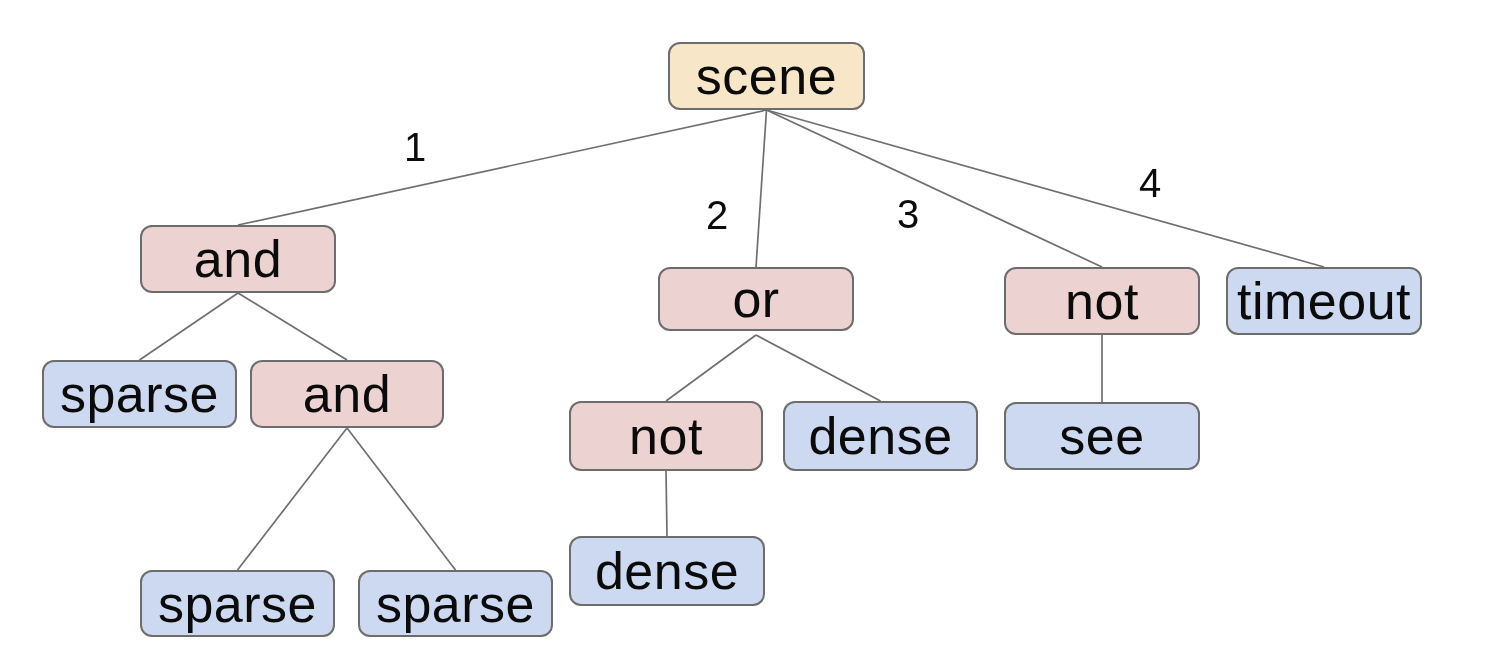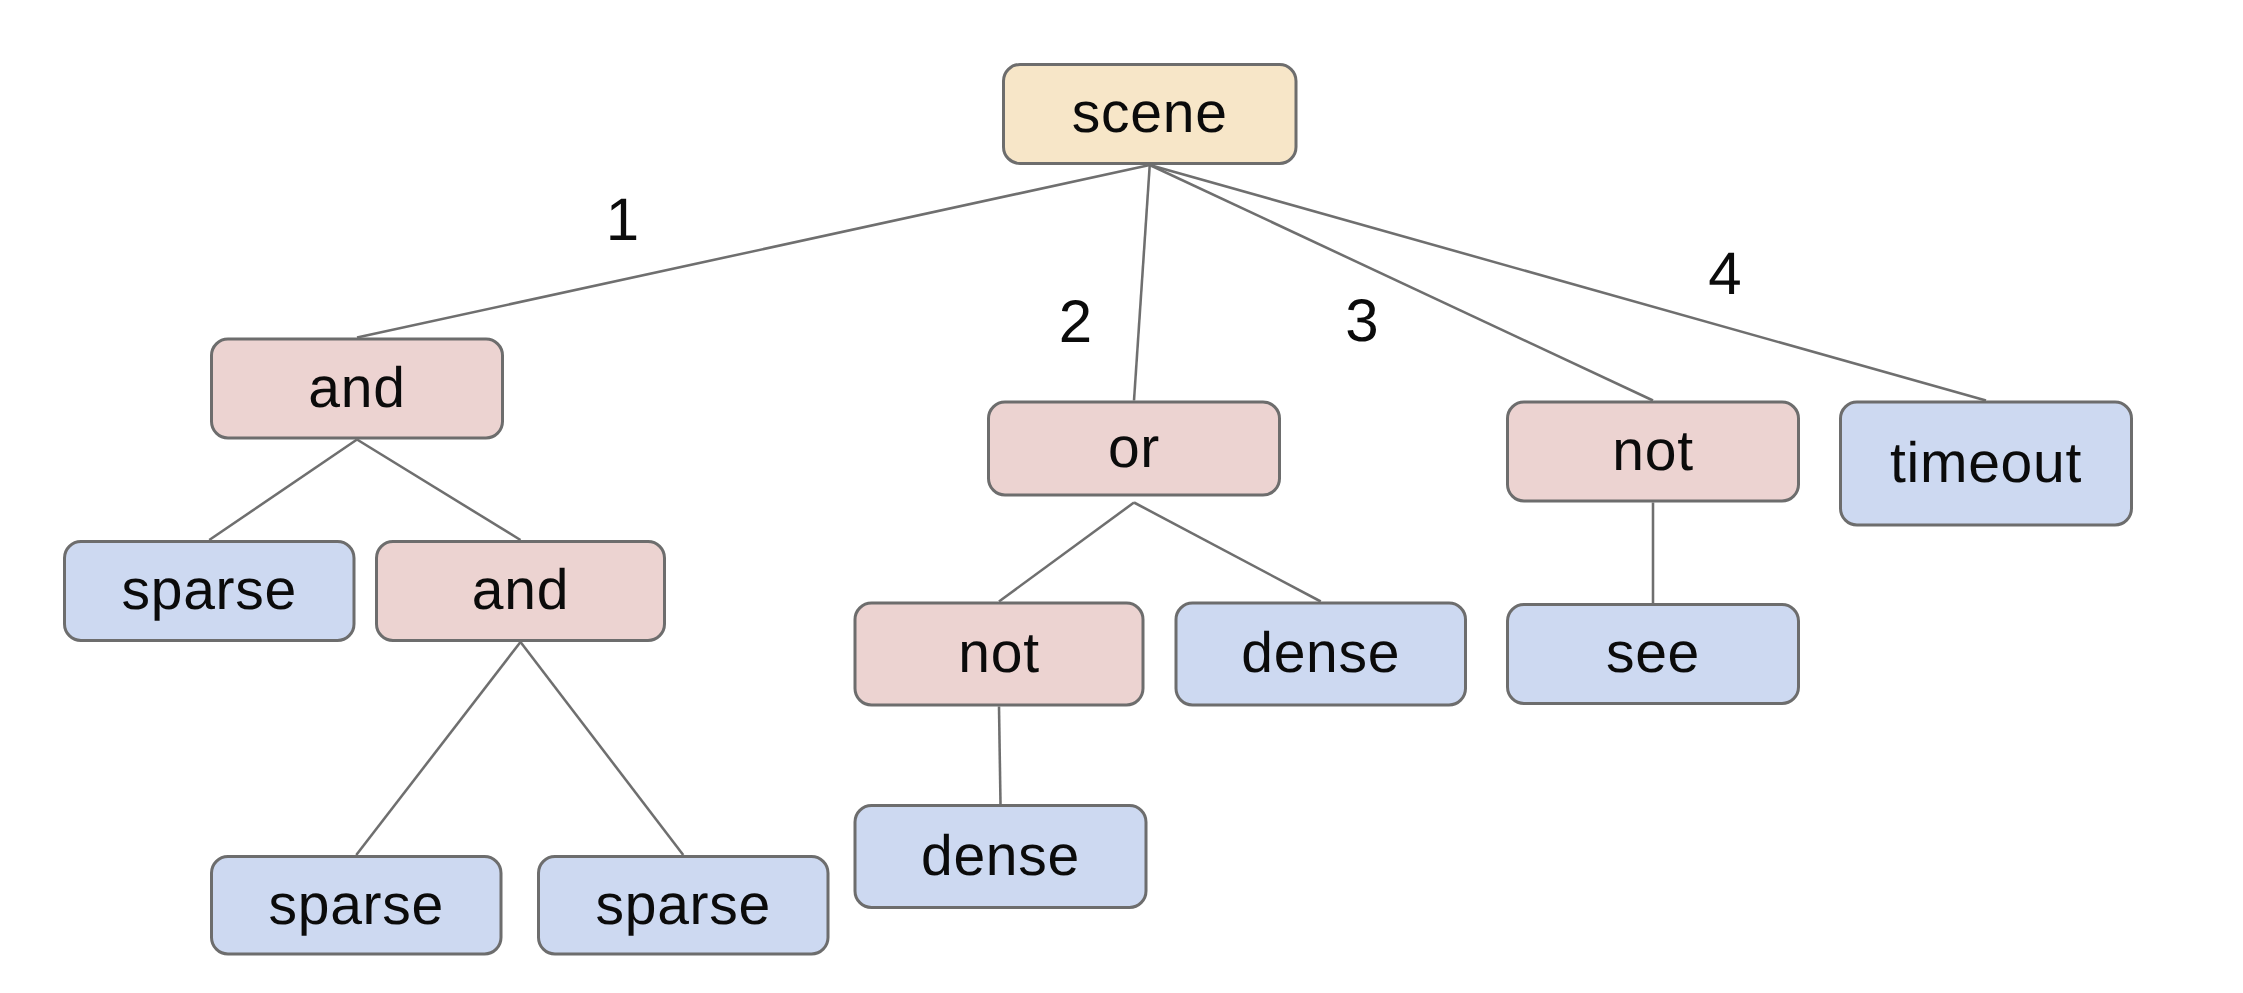--- a/index.html
+++ b/index.html
@@ -24,21 +24,21 @@
     z-index: 1;
   }
   .node {
     position: absolute;
     box-sizing: border-box;
     border: 2px solid #6d6d6d;
     border-radius: 12px;
     display: flex;
     align-items: center;
     justify-content: center;
-    font-size: 38px;
+    font-size: 52px;
     line-height: 1;
     color: #0b0b0b;
     z-index: 2;
     letter-spacing: 0.5px;
   }
   .edge-label {
     position: absolute;
     transform: translate(-50%, -50%);
     font-size: 40px;
     line-height: 1;
@@ -66,21 +66,21 @@
     </svg>
   <div id="node-layer">
       <span class="edge-label" style="left: 415px; top: 147px;">1</span>
       <span class="edge-label" style="left: 717px; top: 215px;">2</span>
       <span class="edge-label" style="left: 908px; top: 214px;">3</span>
       <span class="edge-label" style="left: 1150px; top: 183px;">4</span>
       <div class="node" style="left: 668px; top: 42px; width: 197px; height: 68px; background: rgb(247, 230, 200);">scene</div>
       <div class="node" style="left: 140px; top: 225px; width: 196px; height: 68px; background: rgb(236, 211, 209);">and</div>
       <div class="node" style="left: 658px; top: 267px; width: 196px; height: 64px; background: rgb(236, 211, 209);">or</div>
       <div class="node" style="left: 1004px; top: 267px; width: 196px; height: 68px; background: rgb(236, 211, 209);">not</div>
-      <div class="node" style="left: 1226px; top: 267px; width: 196px; height: 84px; background: rgb(205, 217, 241);">timeout</div>
+      <div class="node" style="left: 1226px; top: 267px; width: 196px; height: 68px; background: rgb(205, 217, 241);">timeout</div>
       <div class="node" style="left: 42px; top: 360px; width: 195px; height: 68px; background: rgb(205, 217, 241);">sparse</div>
       <div class="node" style="left: 250px; top: 360px; width: 194px; height: 68px; background: rgb(236, 211, 209);">and</div>
       <div class="node" style="left: 569px; top: 401px; width: 194px; height: 70px; background: rgb(236, 211, 209);">not</div>
       <div class="node" style="left: 783px; top: 401px; width: 195px; height: 70px; background: rgb(205, 217, 241);">dense</div>
       <div class="node" style="left: 1004px; top: 402px; width: 196px; height: 68px; background: rgb(205, 217, 241);">see</div>
       <div class="node" style="left: 140px; top: 570px; width: 195px; height: 67px; background: rgb(205, 217, 241);">sparse</div>
       <div class="node" style="left: 358px; top: 570px; width: 195px; height: 67px; background: rgb(205, 217, 241);">sparse</div>
       <div class="node" style="left: 569px; top: 536px; width: 196px; height: 70px; background: rgb(205, 217, 241);">dense</div>
     </div>
 </div>

